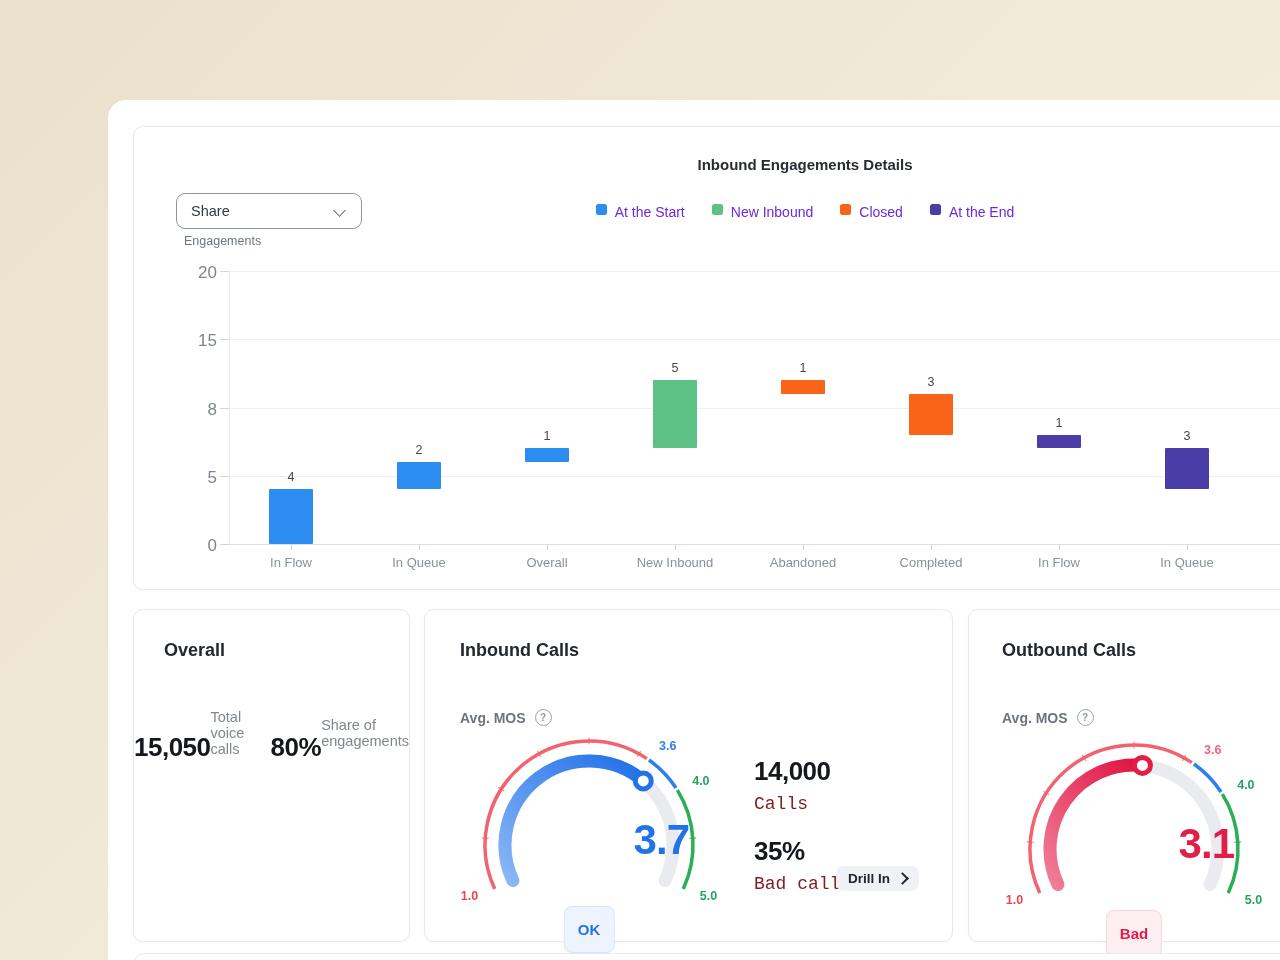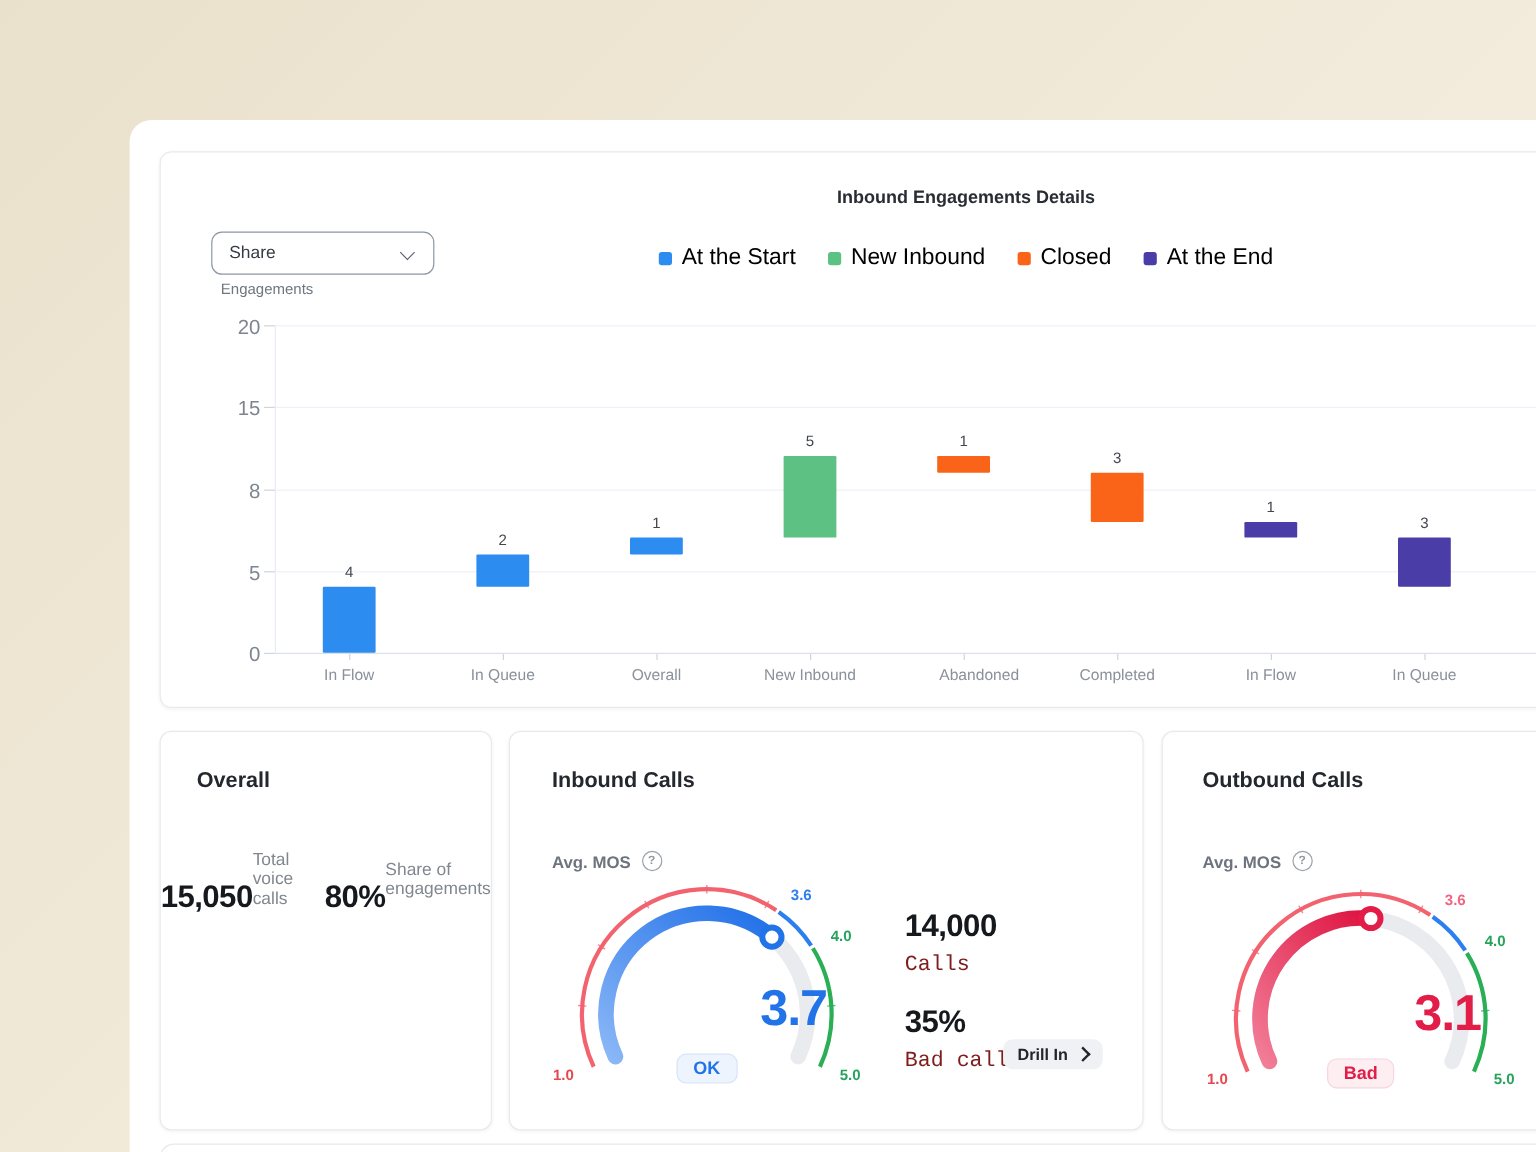--- a/index.html
+++ b/index.html
@@ -26,21 +26,21 @@
   
   .chart-title{position:absolute;left:371px;top:29px;width:600px;text-align:center;
     font-size:15px;font-weight:700;color:#292d33;}
   .dropdown{position:absolute;left:42px;top:66px;width:186px;height:36px;
     border:1px solid #8d96a2;border-radius:9px;display:flex;align-items:center;
     padding:0 14px;box-sizing:border-box;font-size:14.5px;color:#333a44;cursor:pointer;background:#fff;}
   .dd-chevron{position:absolute;right:17px;top:12px;width:8px;height:8px;
     border-right:1.7px solid #5f6872;border-bottom:1.7px solid #5f6872;transform:rotate(45deg);}
   .legend{position:absolute;left:371px;top:77px;width:600px;display:flex;
     justify-content:center;gap:27px;align-items:center;}
-  .legend-item{display:flex;align-items:center;gap:8px;font-size:19px;color:#000000;cursor:pointer;}
+  .legend-item{display:flex;align-items:flex-start;gap:8px;font-size:14px;color:#6d28d9;cursor:pointer;}
   .legend-swatch{width:11px;height:11px;border-radius:2.5px;flex:none;}
   .axis-title{position:absolute;left:50px;top:107px;font-size:12.5px;color:#6e7680;}
   .ylabel{position:absolute;width:40px;text-align:right;font-size:17px;color:#7d8591;left:43px;}
   .gridline{position:absolute;left:95px;width:1170px;height:1px;background:#eef0f7;}
   .axisline{background:#dbdfe9;}
   .ytick{position:absolute;left:86px;width:9px;height:1px;background:#cfd4de;}
   .vaxis{position:absolute;left:95px;top:144px;width:1px;height:273px;background:#e9ecf3;}
   .bar{position:absolute;width:44px;border-radius:1px;cursor:pointer;}
   .bar-label{position:absolute;width:60px;text-align:center;font-size:12.5px;color:#42464d;}
   .xtick{position:absolute;width:1px;height:5px;background:#cfd4de;top:418px;}
@@ -62,21 +62,21 @@
   .num-col-v{position:absolute;left:329px;font-size:26px;font-weight:700;color:#15181d;letter-spacing:-0.5px;}
   .num-col-l{position:absolute;left:329px;font-size:18px;color:#7f1d1d;font-family:Liberation Mono, monospace;}
   .drill-btn{position:absolute;left:411px;top:256px;background:#f0f1f4;border-radius:8px;
     padding:5px 12px 5px 12px;font-size:13.5px;font-weight:700;color:#22262c;cursor:pointer;
     display:flex;align-items:center;gap:8px;}
   .drill-chevron{width:7px;height:7px;border-right:2px solid #22262c;border-top:2px solid #22262c;
     transform:rotate(45deg);margin-top:0px;}
   .gauge-svg{position:absolute;}
   .gauge-value{position:absolute;width:200px;text-align:right;font-size:42px;font-weight:700;letter-spacing:-1px;}
   .gauge-badge{position:absolute;transform:translateX(-50%);font-size:15px;font-weight:700;
-    padding:3px 13px;border-radius:8px;border:1px solid;white-space:nowrap;}
+    padding:14px 13px;border-radius:8px;border:1px solid;white-space:nowrap;margin-top:28px;}
 </style>
 </head>
 <body>
 
 <div class="window">
 
   <div class="card" id="chart-card">
     <div class="chart-title">Inbound Engagements Details</div>
 
     <div class="dropdown">
@@ -133,21 +133,21 @@
       <div class="bar-label" style="left: 383px; top: 302.45px;">1</div>
       <div class="xtick" style="left: 413px;"></div>
       <div class="cat-label" style="left: 349px;">Overall</div>
       <div class="bar" style="left: 519px; top: 253.2px; height: 68.25px; background: rgb(92, 193, 131);"></div>
       <div class="bar-label" style="left: 511px; top: 234.2px;">5</div>
       <div class="xtick" style="left: 541px;"></div>
       <div class="cat-label" style="left: 477px;">New Inbound</div>
       <div class="bar" style="left: 647px; top: 253.2px; height: 13.65px; background: rgb(250, 100, 24);"></div>
       <div class="bar-label" style="left: 639px; top: 234.2px;">1</div>
       <div class="xtick" style="left: 669px;"></div>
-      <div class="cat-label" style="left: 618px;">Abandoned</div>
+      <div class="cat-label" style="left: 605px;">Abandoned</div>
       <div class="bar" style="left: 775px; top: 266.85px; height: 40.95px; background: rgb(250, 100, 24);"></div>
       <div class="bar-label" style="left: 767px; top: 247.85px;">3</div>
       <div class="xtick" style="left: 797px;"></div>
       <div class="cat-label" style="left: 733px;">Completed</div>
       <div class="bar" style="left: 903px; top: 307.8px; height: 13.65px; background: rgb(74, 61, 168);"></div>
       <div class="bar-label" style="left: 895px; top: 288.8px;">1</div>
       <div class="xtick" style="left: 925px;"></div>
       <div class="cat-label" style="left: 861px;">In Flow</div>
       <div class="bar" style="left: 1031px; top: 321.45px; height: 40.95px; background: rgb(74, 61, 168);"></div>
       <div class="bar-label" style="left: 1023px; top: 302.45px;">3</div>

